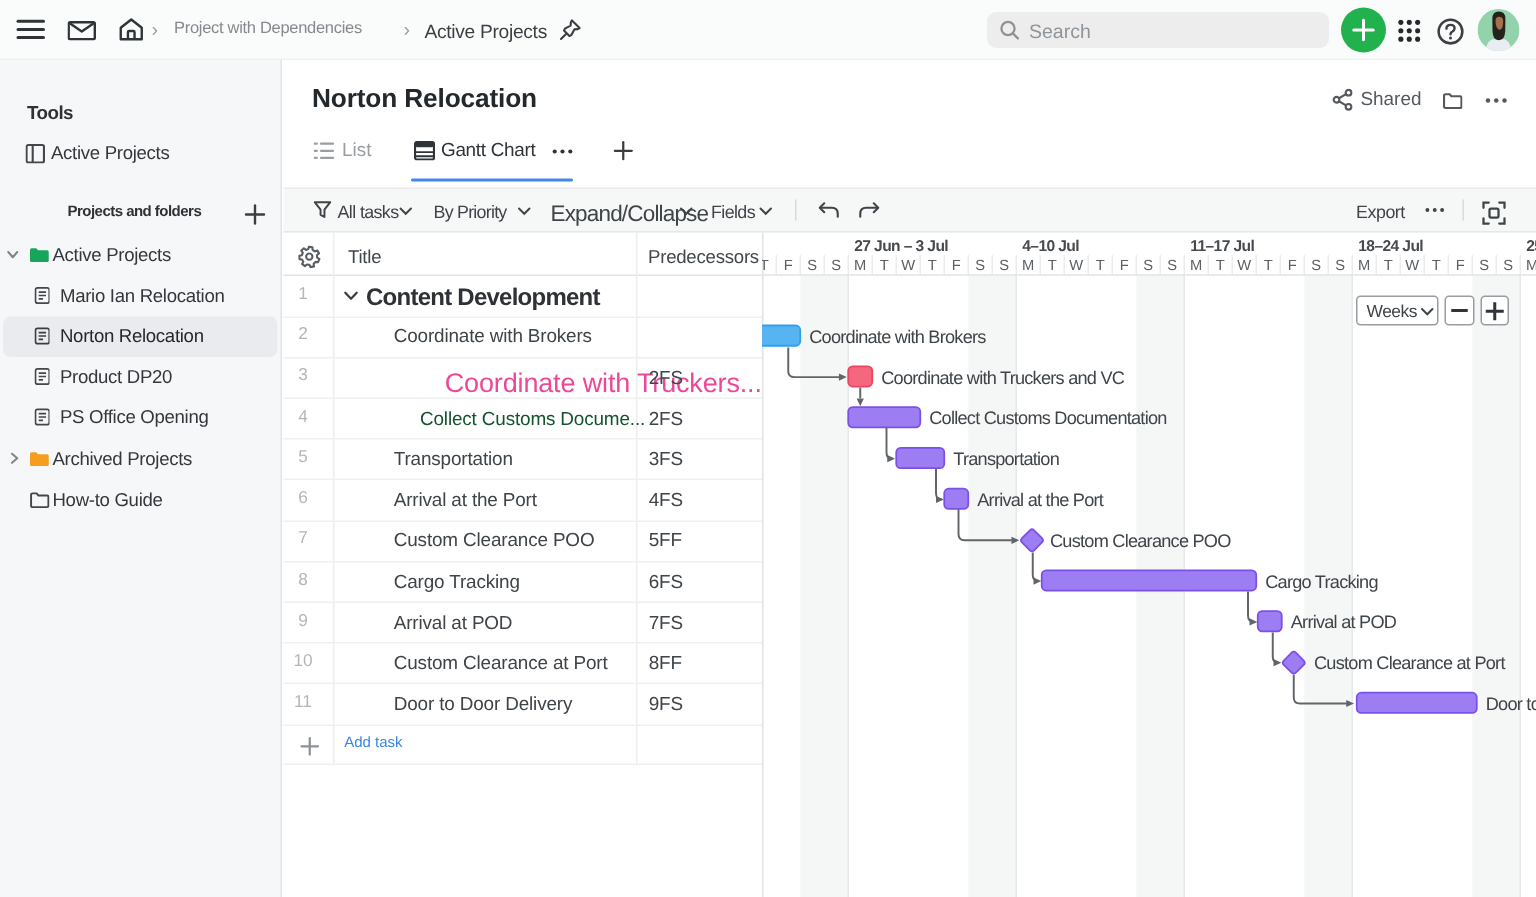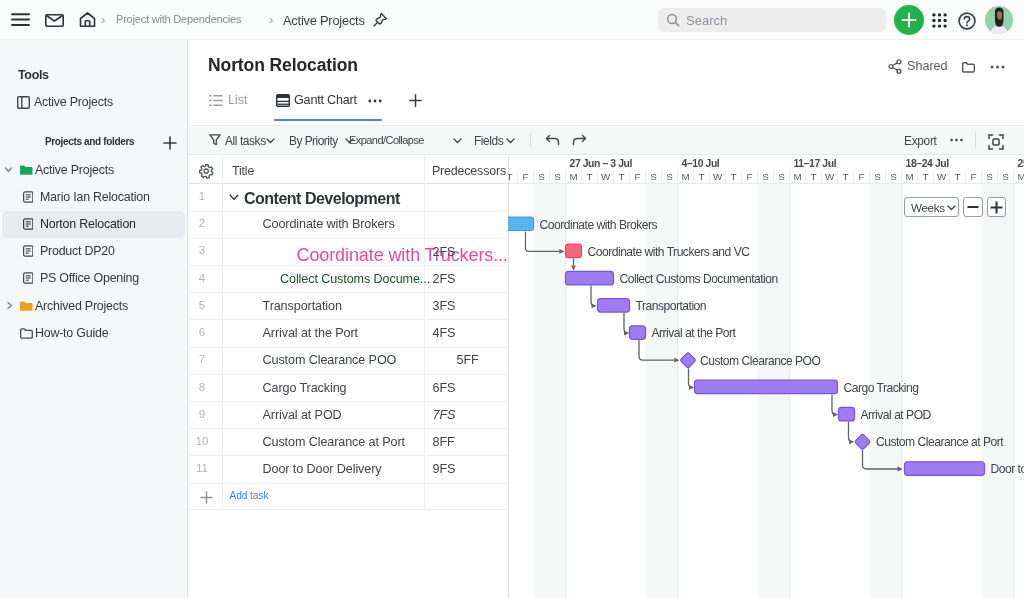--- a/index.html
+++ b/index.html
@@ -213,21 +213,21 @@
     <path d="M0.8 0.8 L11.2 0.8 L7.3 5.8 L7.3 10.6 L4.7 9.2 L4.7 5.8 Z" fill="none" stroke="#3f4449" stroke-width="1.3" stroke-linejoin="round"></path>
   </svg>
 <div class="abs" style="left:225px;top:134px;font-size:11.9px;letter-spacing:-0.4px;color:#3f4449;">All tasks</div>
 <svg class="abs" style="left:266px;top:138px;" width="9" height="6" viewBox="0 0 9 6">
     <path d="M1 1 L4.5 4.5 L8 1" fill="none" stroke="#3f4449" stroke-width="1.3" stroke-linecap="round"></path>
   </svg>
 <div class="abs" style="left:289px;top:134px;font-size:11.9px;letter-spacing:-0.5px;color:#3f4449;">By Priority</div>
 <svg class="abs" style="left:344.5px;top:138px;" width="9" height="6" viewBox="0 0 9 6">
     <path d="M1 1 L4.5 4.5 L8 1" fill="none" stroke="#3f4449" stroke-width="1.3" stroke-linecap="round"></path>
   </svg>
-<div class="abs" style="left:349px;top:134px;font-size:11px;letter-spacing:-0.55px;color:#3f4449;">Expand/Collapse</div>
+<div class="abs" style="left:367px;top:134px;font-size:15px;letter-spacing:-0.55px;color:#3f4449;">Expand/Collapse</div>
 <svg class="abs" style="left:452.5px;top:138px;" width="9" height="6" viewBox="0 0 9 6">
     <path d="M1 1 L4.5 4.5 L8 1" fill="none" stroke="#3f4449" stroke-width="1.3" stroke-linecap="round"></path>
   </svg>
 <div class="abs" style="left:474px;top:134px;font-size:11.9px;letter-spacing:-0.4px;color:#3f4449;">Fields</div>
 <svg class="abs" style="left:506px;top:138px;" width="9" height="6" viewBox="0 0 9 6">
     <path d="M1 1 L4.5 4.5 L8 1" fill="none" stroke="#3f4449" stroke-width="1.3" stroke-linecap="round"></path>
   </svg>
 <div class="abs" style="left:530px;top:133px;width:1px;height:14px;background:#d8dadb;"></div>
 <svg class="abs" style="left:545px;top:134px;" width="15" height="13" viewBox="0 0 15 13">
   <path d="M4.5 1.5 L1.5 4.5 L4.5 7.5" fill="none" stroke="#3f4449" stroke-width="1.4" stroke-linecap="round" stroke-linejoin="round"></path>
@@ -306,23 +306,23 @@
 <div class="abs" style="left:262.5px;top:353.3px;font-size:12.6px;letter-spacing:-0.1px;color:#3f4449;">Custom Clearance POO</div>
 <div class="abs" style="left:262.5px;top:380.5px;font-size:12.6px;letter-spacing:-0.1px;color:#3f4449;">Cargo Tracking</div>
 <div class="abs" style="left:262.5px;top:407.7px;font-size:12.6px;letter-spacing:-0.1px;color:#3f4449;">Arrival at POD</div>
 <div class="abs" style="left:262.5px;top:434.9px;font-size:12.6px;letter-spacing:-0.1px;color:#3f4449;">Custom Clearance at Port</div>
 <div class="abs" style="left:262.5px;top:462.1px;font-size:12.6px;letter-spacing:-0.1px;color:#3f4449;">Door to Door Delivery</div>
 
 <div class="abs" style="left:432.5px;top:244.5px;font-size:12.6px;letter-spacing:-0.1px;color:#3f4449;">2FS</div>
 <div class="abs" style="left:432.5px;top:271.7px;font-size:12.6px;letter-spacing:-0.1px;color:#3f4449;">2FS</div>
 <div class="abs" style="left:432.5px;top:298.9px;font-size:12.6px;letter-spacing:-0.1px;color:#3f4449;">3FS</div>
 <div class="abs" style="left:432.5px;top:326.1px;font-size:12.6px;letter-spacing:-0.1px;color:#3f4449;">4FS</div>
-<div class="abs" style="left:432.5px;top:353.3px;font-size:12.6px;letter-spacing:-0.1px;color:#3f4449;margin-left:24px;">5FF</div>
+<div class="abs" style="left:432.5px;top:353.3px;font-size:12.6px;letter-spacing:-0.1px;color:#3f4449;">5FF</div>
 <div class="abs" style="left:432.5px;top:380.5px;font-size:12.6px;letter-spacing:-0.1px;color:#3f4449;">6FS</div>
-<div class="abs" style="left:432.5px;top:407.7px;font-size:12.6px;letter-spacing:-0.1px;color:#3f4449;font-style:italic;">7FS</div>
+<div class="abs" style="left:432.5px;top:407.7px;font-size:12.6px;letter-spacing:-0.1px;color:#3f4449;">7FS</div>
 <div class="abs" style="left:432.5px;top:434.9px;font-size:12.6px;letter-spacing:-0.1px;color:#3f4449;">8FF</div>
 <div class="abs" style="left:432.5px;top:462.1px;font-size:12.6px;letter-spacing:-0.1px;color:#3f4449;">9FS</div>
 
 <svg class="abs" style="left:200px;top:490.5px;" width="13" height="13" viewBox="0 0 13 13">
     <g stroke="#8d9296" stroke-width="1.5" stroke-linecap="round">
       <line x1="6.5" y1="1" x2="6.5" y2="12"></line>
       <line x1="1" y1="6.5" x2="12" y2="6.5"></line>
     </g>
   </svg>
 <div class="abs" style="left:229.5px;top:490px;font-size:10px;color:#3987e3;">Add task</div>

